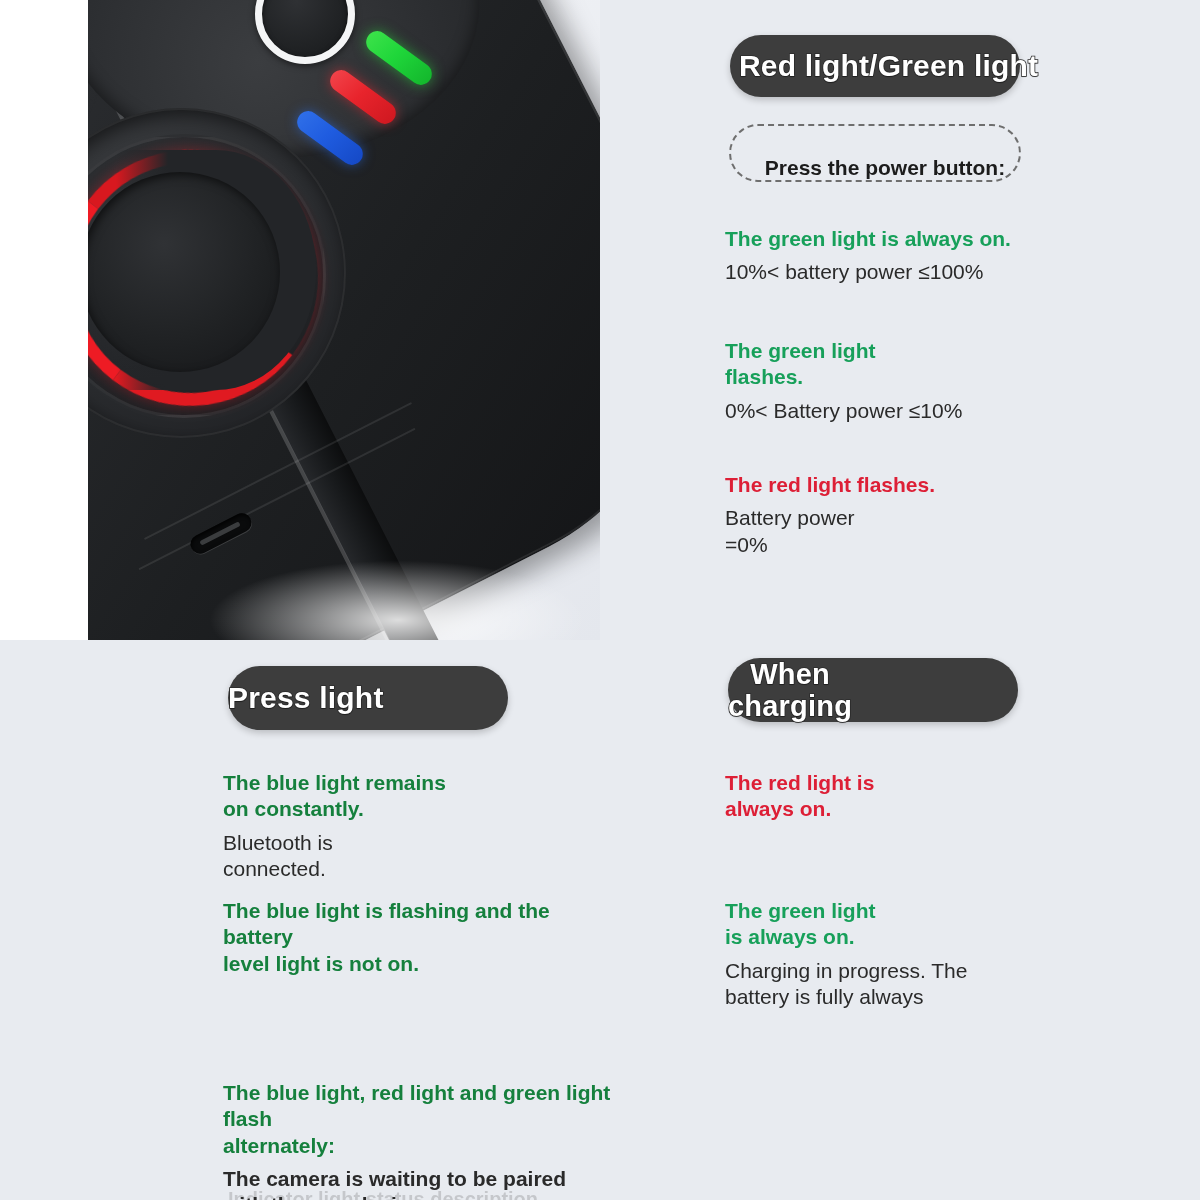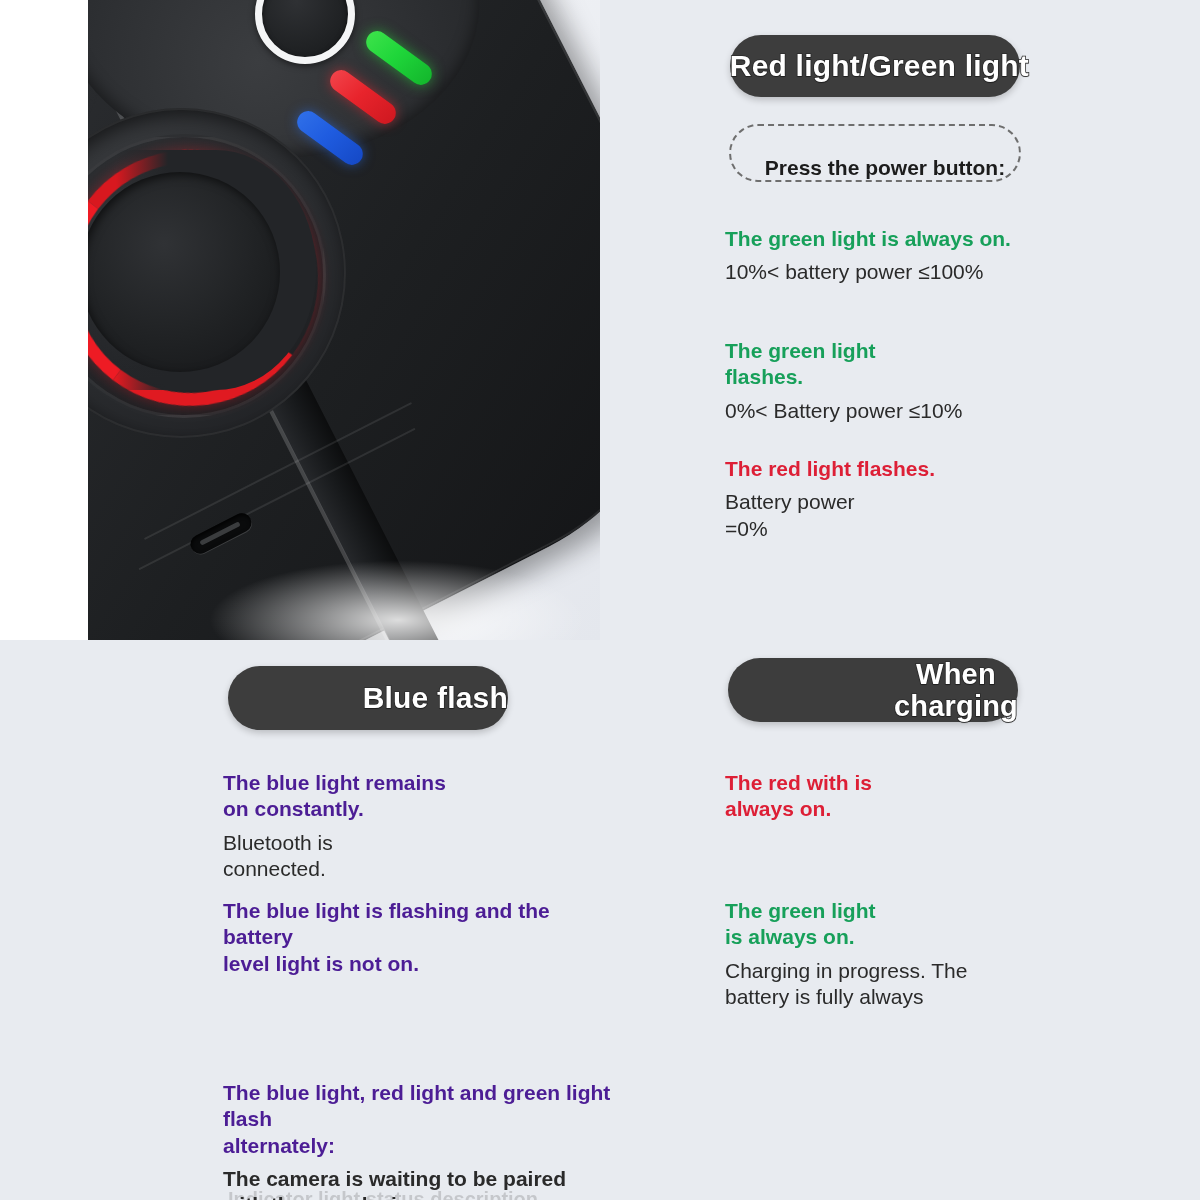--- a/index.html
+++ b/index.html
@@ -244,21 +244,21 @@
     background: radial-gradient(ellipse at center, rgba(255,255,255,0.85) 0%, rgba(255,255,255,0) 70%);
   }
 
   
   .pill {
     position: absolute;
     background: #3d3d3d;
     border-radius: 999px;
     display: flex;
     align-items: center;
-    justify-content: flex-end;
+    justify-content: flex-start;
     box-shadow: 0 3px 7px rgba(0,0,0,0.20);
     z-index: 8;
   }
   .pill-text {
     color: #ffffff;
     font-weight: bold;
     letter-spacing: 0.2px;
     text-align: center;
     white-space: nowrap;
     line-height: 1.12;
@@ -301,35 +301,35 @@
   .blk { position: absolute; z-index: 7; }
   .hl {
     font-weight: bold;
     font-size: 21px;
     line-height: 1.25;
     margin: 0 0 7px 0;
     white-space: pre-line;
   }
   .hl.green { color: #17a05a; }
   .hl.red   { color: #dd1f36; }
-  .hl.blue  { color: #4c1d95; }
+  .hl.blue  { color: #15803d; }
   .desc {
     color: #2a2a2a;
     font-size: 21px;
     line-height: 1.27;
     margin: 0;
     white-space: pre-line;
     font-weight: normal;
   }
   .desc.b { font-weight: bold; }
 
   
   #rg-1 { left: 725px; top: 226px; width: 300px; }
   #rg-2 { left: 725px; top: 338px; width: 300px; }
-  #rg-3 { left: 725px; top: 456px; width: 300px; }
+  #rg-3 { left: 725px; top: 472px; width: 300px; }
 
   
   #bl-1 { left: 223px; top: 770px; width: 330px; }
   #bl-2 { left: 223px; top: 898px; width: 400px; }
   #bl-3 { left: 223px; top: 1080px; width: 430px; }
 
   
   #ch-1 { left: 725px; top: 770px; width: 300px; }
   #ch-2 { left: 725px; top: 898px; width: 300px; }
 
@@ -408,21 +408,21 @@
     <p class="desc">0%&lt; Battery power ≤10%</p>
   </div>
 
   <div class="blk" id="rg-3">
     <p class="hl red">The red light flashes.</p>
     <p class="desc">Battery power
 =0%</p>
   </div>
 
   <div class="pill" id="pill-blue">
-    <span class="pill-text">Blue flash</span>
+    <span class="pill-text">Press light</span>
   </div>
 
   <div class="blk" id="bl-1">
     <p class="hl blue">The blue light remains
 on constantly.</p>
     <p class="desc">Bluetooth is
 connected.</p>
   </div>
 
   <div class="blk" id="bl-2">
@@ -436,21 +436,21 @@
     <p class="desc b">The camera is waiting to be paired
 with the new device</p>
   </div>
 
   <div class="pill" id="pill-charge">
     <span class="pill-text">When
 charging</span>
   </div>
 
   <div class="blk" id="ch-1">
-    <p class="hl red">The red with is
+    <p class="hl red">The red light is
 always on.</p>
   </div>
 
   <div class="blk" id="ch-2">
     <p class="hl green">The green light
 is always on.</p>
     <p class="desc">Charging in progress. The
 battery is fully always</p>
   </div>
 

